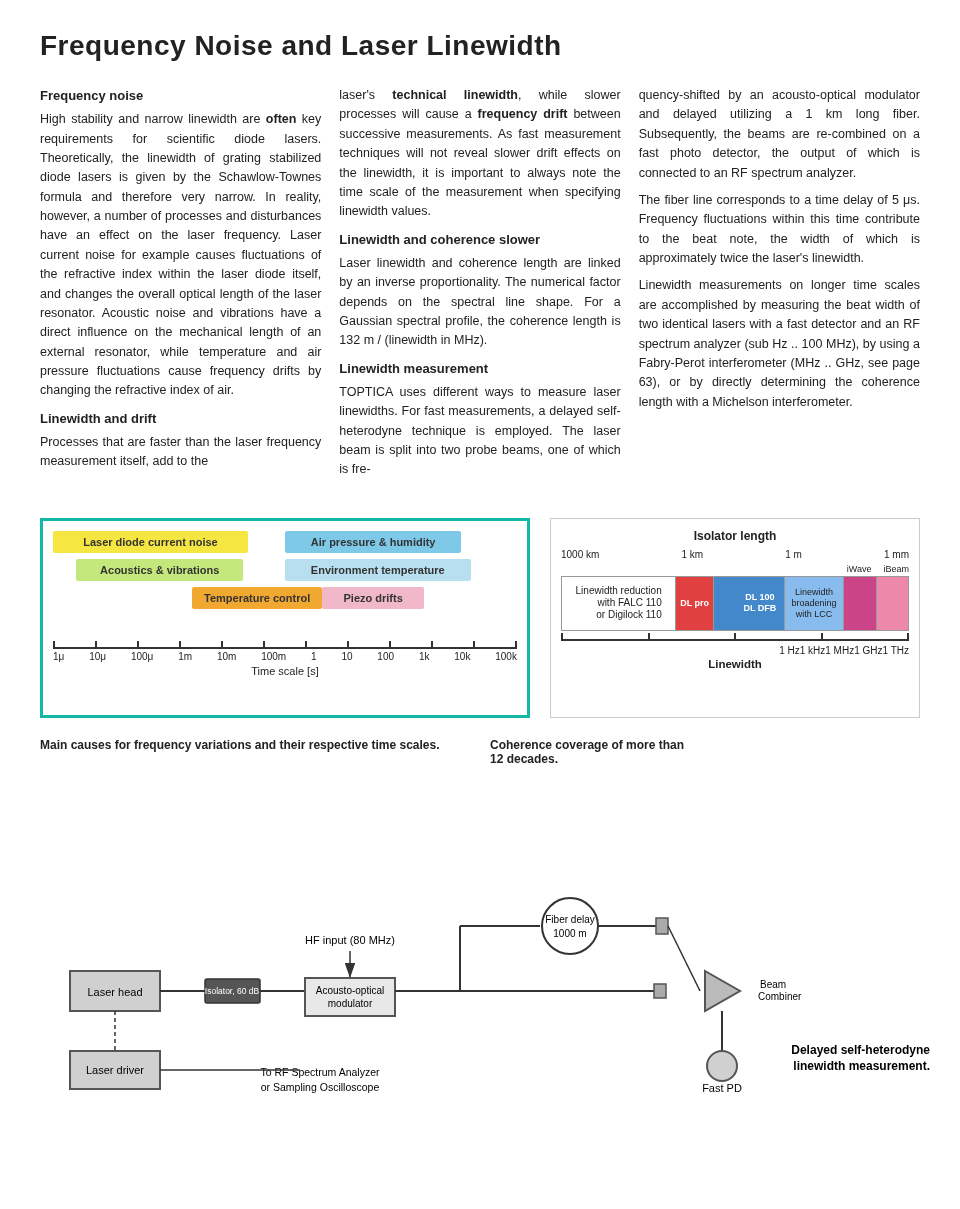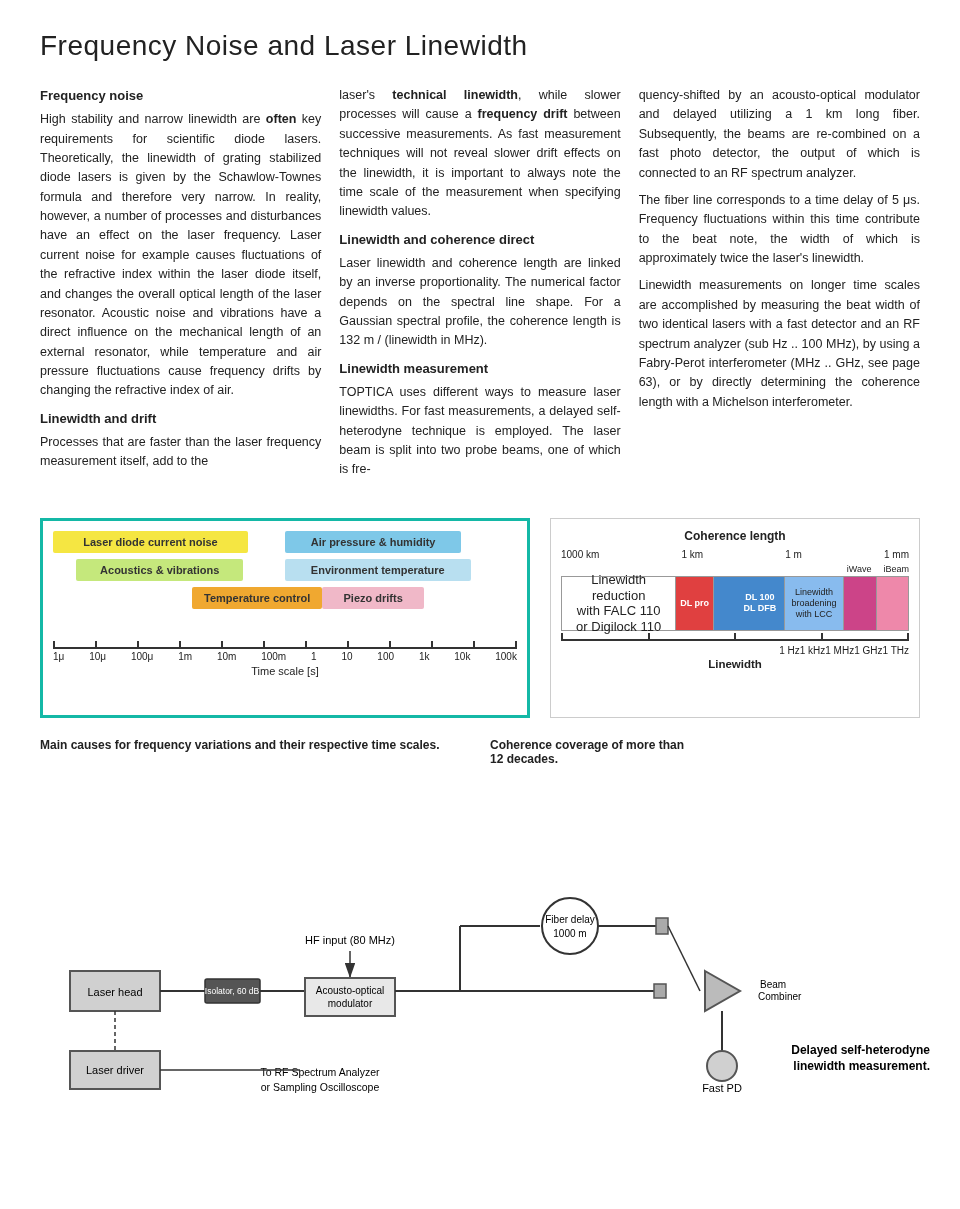--- a/index.html
+++ b/index.html
@@ -9,21 +9,21 @@
       font-size: 13px;
       color: #222;
       width: 960px;
       min-height: 1209px;
     }
     .page {
       padding: 30px 40px;
     }
     h1 {
       font-size: 28px;
-      font-weight: normal;
+      font-weight: bold;
       margin-bottom: 24px;
       letter-spacing: 0.5px;
     }
     .three-col {
       display: flex;
       gap: 18px;
       margin-bottom: 30px;
     }
     .col {
       flex: 1;
@@ -167,21 +167,21 @@
 
     <div class="col">
       <h2>Frequency noise</h2>
       <p>High stability and narrow linewidth are <strong>often</strong> key requirements for scientific diode lasers. Theoretically, the linewidth of grating stabilized diode lasers is given by the Schawlow-Townes formula and therefore very narrow. In reality, however, a number of processes and disturbances have an effect on the laser frequency. Laser current noise for example causes fluctuations of the refractive index within the laser diode itself, and changes the overall optical length of the laser resonator. Acoustic noise and vibrations have a direct influence on the mechanical length of an external resonator, while temperature and air pressure fluctuations cause frequency drifts by changing the refractive index of air.</p>
       <h2>Linewidth and drift</h2>
       <p>Processes that are faster than the laser frequency measurement itself, add to the</p>
     </div>
 
     <div class="col">
       <p>laser's <strong>technical linewidth</strong>, while slower processes will cause a <strong>frequency drift</strong> between successive measurements. As fast measurement techniques will not reveal slower drift effects on the linewidth, it is important to always note the time scale of the measurement when specifying linewidth values.</p>
-      <h2>Linewidth and coherence direct</h2>
+      <h2>Linewidth and coherence slower</h2>
       <p>Laser linewidth and coherence length are linked by an inverse proportionality. The numerical factor depends on the spectral line shape. For a Gaussian spectral profile, the coherence length is 132 m / (linewidth in MHz).</p>
       <h2>Linewidth measurement</h2>
       <p>TOPTICA uses different ways to measure laser linewidths. For fast measurements, a delayed self-heterodyne technique is employed. The laser beam is split into two probe beams, one of which is fre-</p>
     </div>
 
     <div class="col">
       <p>quency-shifted by an acousto-optical modulator and delayed utilizing a 1 km long fiber. Subsequently, the beams are re-combined on a fast photo detector, the output of which is connected to an RF spectrum analyzer.</p>
       <p>The fiber line corresponds to a time delay of 5 μs. Frequency fluctuations within this time contribute to the beat note, the width of which is approximately twice the laser's linewidth.</p>
       <p>Linewidth measurements on longer time scales are accomplished by measuring the beat width of two identical lasers with a fast detector and an RF spectrum analyzer (sub Hz .. 100 MHz), by using a Fabry-Perot interferometer (MHz .. GHz, see page 63), or by directly determining the coherence length with a Michelson interferometer.</p>
     </div>
@@ -235,35 +235,35 @@
             <span>100</span>
             <span>1k</span>
             <span>10k</span>
             <span>100k</span>
         </div>
         <div style="text-align:center;font-size:11px;margin-top:3px;">Time scale [s]</div>
       </div>
     </div>
 
     <div class="diagram-right">
-      <div class="coherence-title">Coherence length</div>
+      <div class="coherence-title">Isolator length</div>
       <div class="coherence-axis">
         <span>1000 km</span>
           <span>1 km</span>
           <span>1 m</span>
           <span>1 mm</span>
       </div>
 
       <div style="display:flex;justify-content:flex-end;font-size:9px;margin-bottom:2px;">
         <span style="margin-right:12px;">iWave</span>
           <span>iBeam</span>
       </div>
       <div class="coherence-bars-row">
         <div class="coh-bar coh-white">
-          <span style="font-size:13px;line-height:1.2;">Linewidth reduction<br>with FALC 110<br>or Digilock 110</span>
+          <span style="font-size:10px;line-height:1.2;text-align:right;">Linewidth reduction<br>with FALC 110<br>or Digilock 110</span>
         </div>
         <div class="coh-bar coh-red">
           <span style="font-size:9px;font-weight:bold;color:white;">DL pro</span>
         </div>
         <div class="coh-bar coh-blue">
           <span style="font-size:9px;font-weight:bold;color:white;line-height:1.2;">DL 100<br>DL DFB</span>
         </div>
         <div class="coh-bar coh-lblue">
           <span style="font-size:9px;line-height:1.2;">Linewidth<br>broadening<br>with LCC</span>
         </div>

